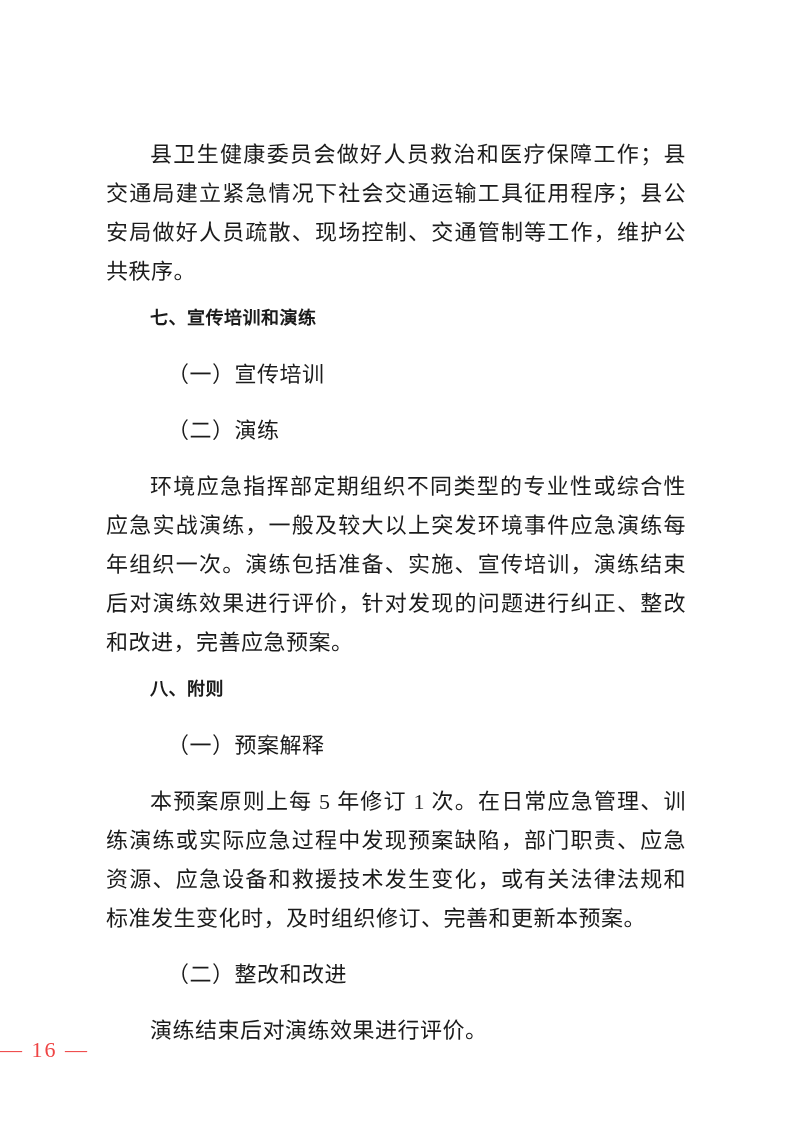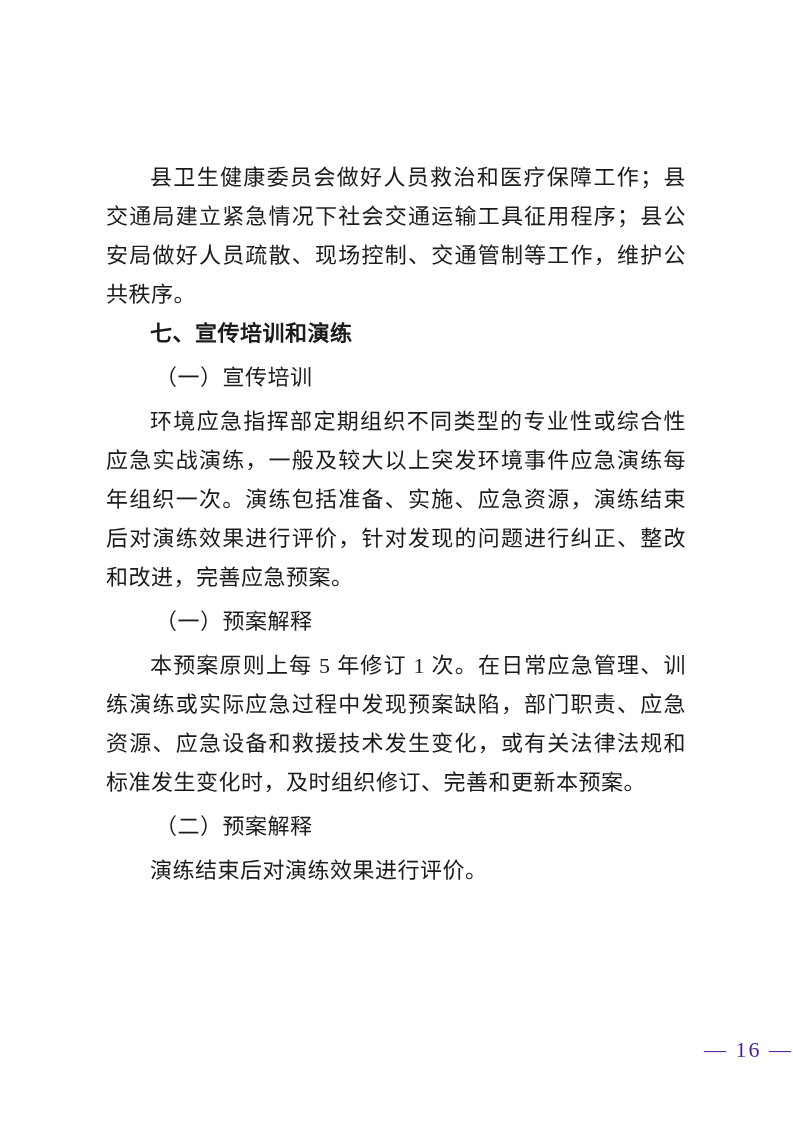--- a/index.html
+++ b/index.html
@@ -12,74 +12,76 @@
     width: 793px;
     height: 1122px;
     background: #ffffff;
     overflow: hidden;
     font-family: "Liberation Serif", "DejaVu Serif", serif;
     color: #1b1b1b;
   }
   .content {
     position: absolute;
     left: 106px;
-    top: 158px;
+    top: 135px;
     width: 580px;
     font-size: 22px;
     line-height: 39px;
     text-align: justify;
     text-justify: inter-ideograph;
   }
   .para {
     margin: 0;
     text-indent: 2em;
     text-align: justify;
     font-weight: 400;
     letter-spacing: 0.5px;
   }
   .heading-1 {
-    margin: 0;
-    font-size: 22px;
+    margin: 8px;
+    font-size: 18px;
     line-height: 39px;
     font-weight: 700;
     text-indent: 2em;
     font-family: Liberation Serif, serif;
     letter-spacing: 0.5px;
   }
   .heading-2 {
-    margin: 5px;
+    margin: 17px;
     font-size: 22px;
     line-height: 39px;
     font-weight: 400;
     text-indent: 2em;
     font-family: "Liberation Serif", "DejaVu Serif", serif;
     letter-spacing: 0.5px;
   }
   .page-footer {
     position: absolute;
     left: 0;
     top: 1036px;
     width: 100%;
-    text-align: right;
+    text-align: left;
     font-size: 22px;
     line-height: 28px;
-    color: #4c1d95;
+    color: #ef4444;
     font-family: "Liberation Serif", "DejaVu Serif", serif;
     letter-spacing: 2px;
   }
 </style>
 </head>
 <body>
 
 <div class="page">
   <div class="content">
     <p class="para">县卫生健康委员会做好人员救治和医疗保障工作；县交通局建立紧急情况下社会交通运输工具征用程序；县公安局做好人员疏散、现场控制、交通管制等工作，维护公共秩序。</p>
     <h2 class="heading-1">七、宣传培训和演练</h2>
     <h3 class="heading-2">（一）宣传培训</h3>
-    <p class="para">环境应急指挥部定期组织不同类型的专业性或综合性应急实战演练，一般及较大以上突发环境事件应急演练每年组织一次。演练包括准备、实施、应急资源，演练结束后对演练效果进行评价，针对发现的问题进行纠正、整改和改进，完善应急预案。</p>
+    <h3 class="heading-2">（二）演练</h3>
+    <p class="para">环境应急指挥部定期组织不同类型的专业性或综合性应急实战演练，一般及较大以上突发环境事件应急演练每年组织一次。演练包括准备、实施、宣传培训，演练结束后对演练效果进行评价，针对发现的问题进行纠正、整改和改进，完善应急预案。</p>
+    <h2 class="heading-1">八、附则</h2>
     <h3 class="heading-2">（一）预案解释</h3>
     <p class="para">本预案原则上每 5 年修订 1 次。在日常应急管理、训练演练或实际应急过程中发现预案缺陷，部门职责、应急资源、应急设备和救援技术发生变化，或有关法律法规和标准发生变化时，及时组织修订、完善和更新本预案。</p>
-    <h3 class="heading-2">（二）预案解释</h3>
+    <h3 class="heading-2">（二）整改和改进</h3>
     <p class="para">演练结束后对演练效果进行评价。</p>
   </div>
 
   <div class="page-footer">— 16 —</div>
 </div>
 
 </body></html>

